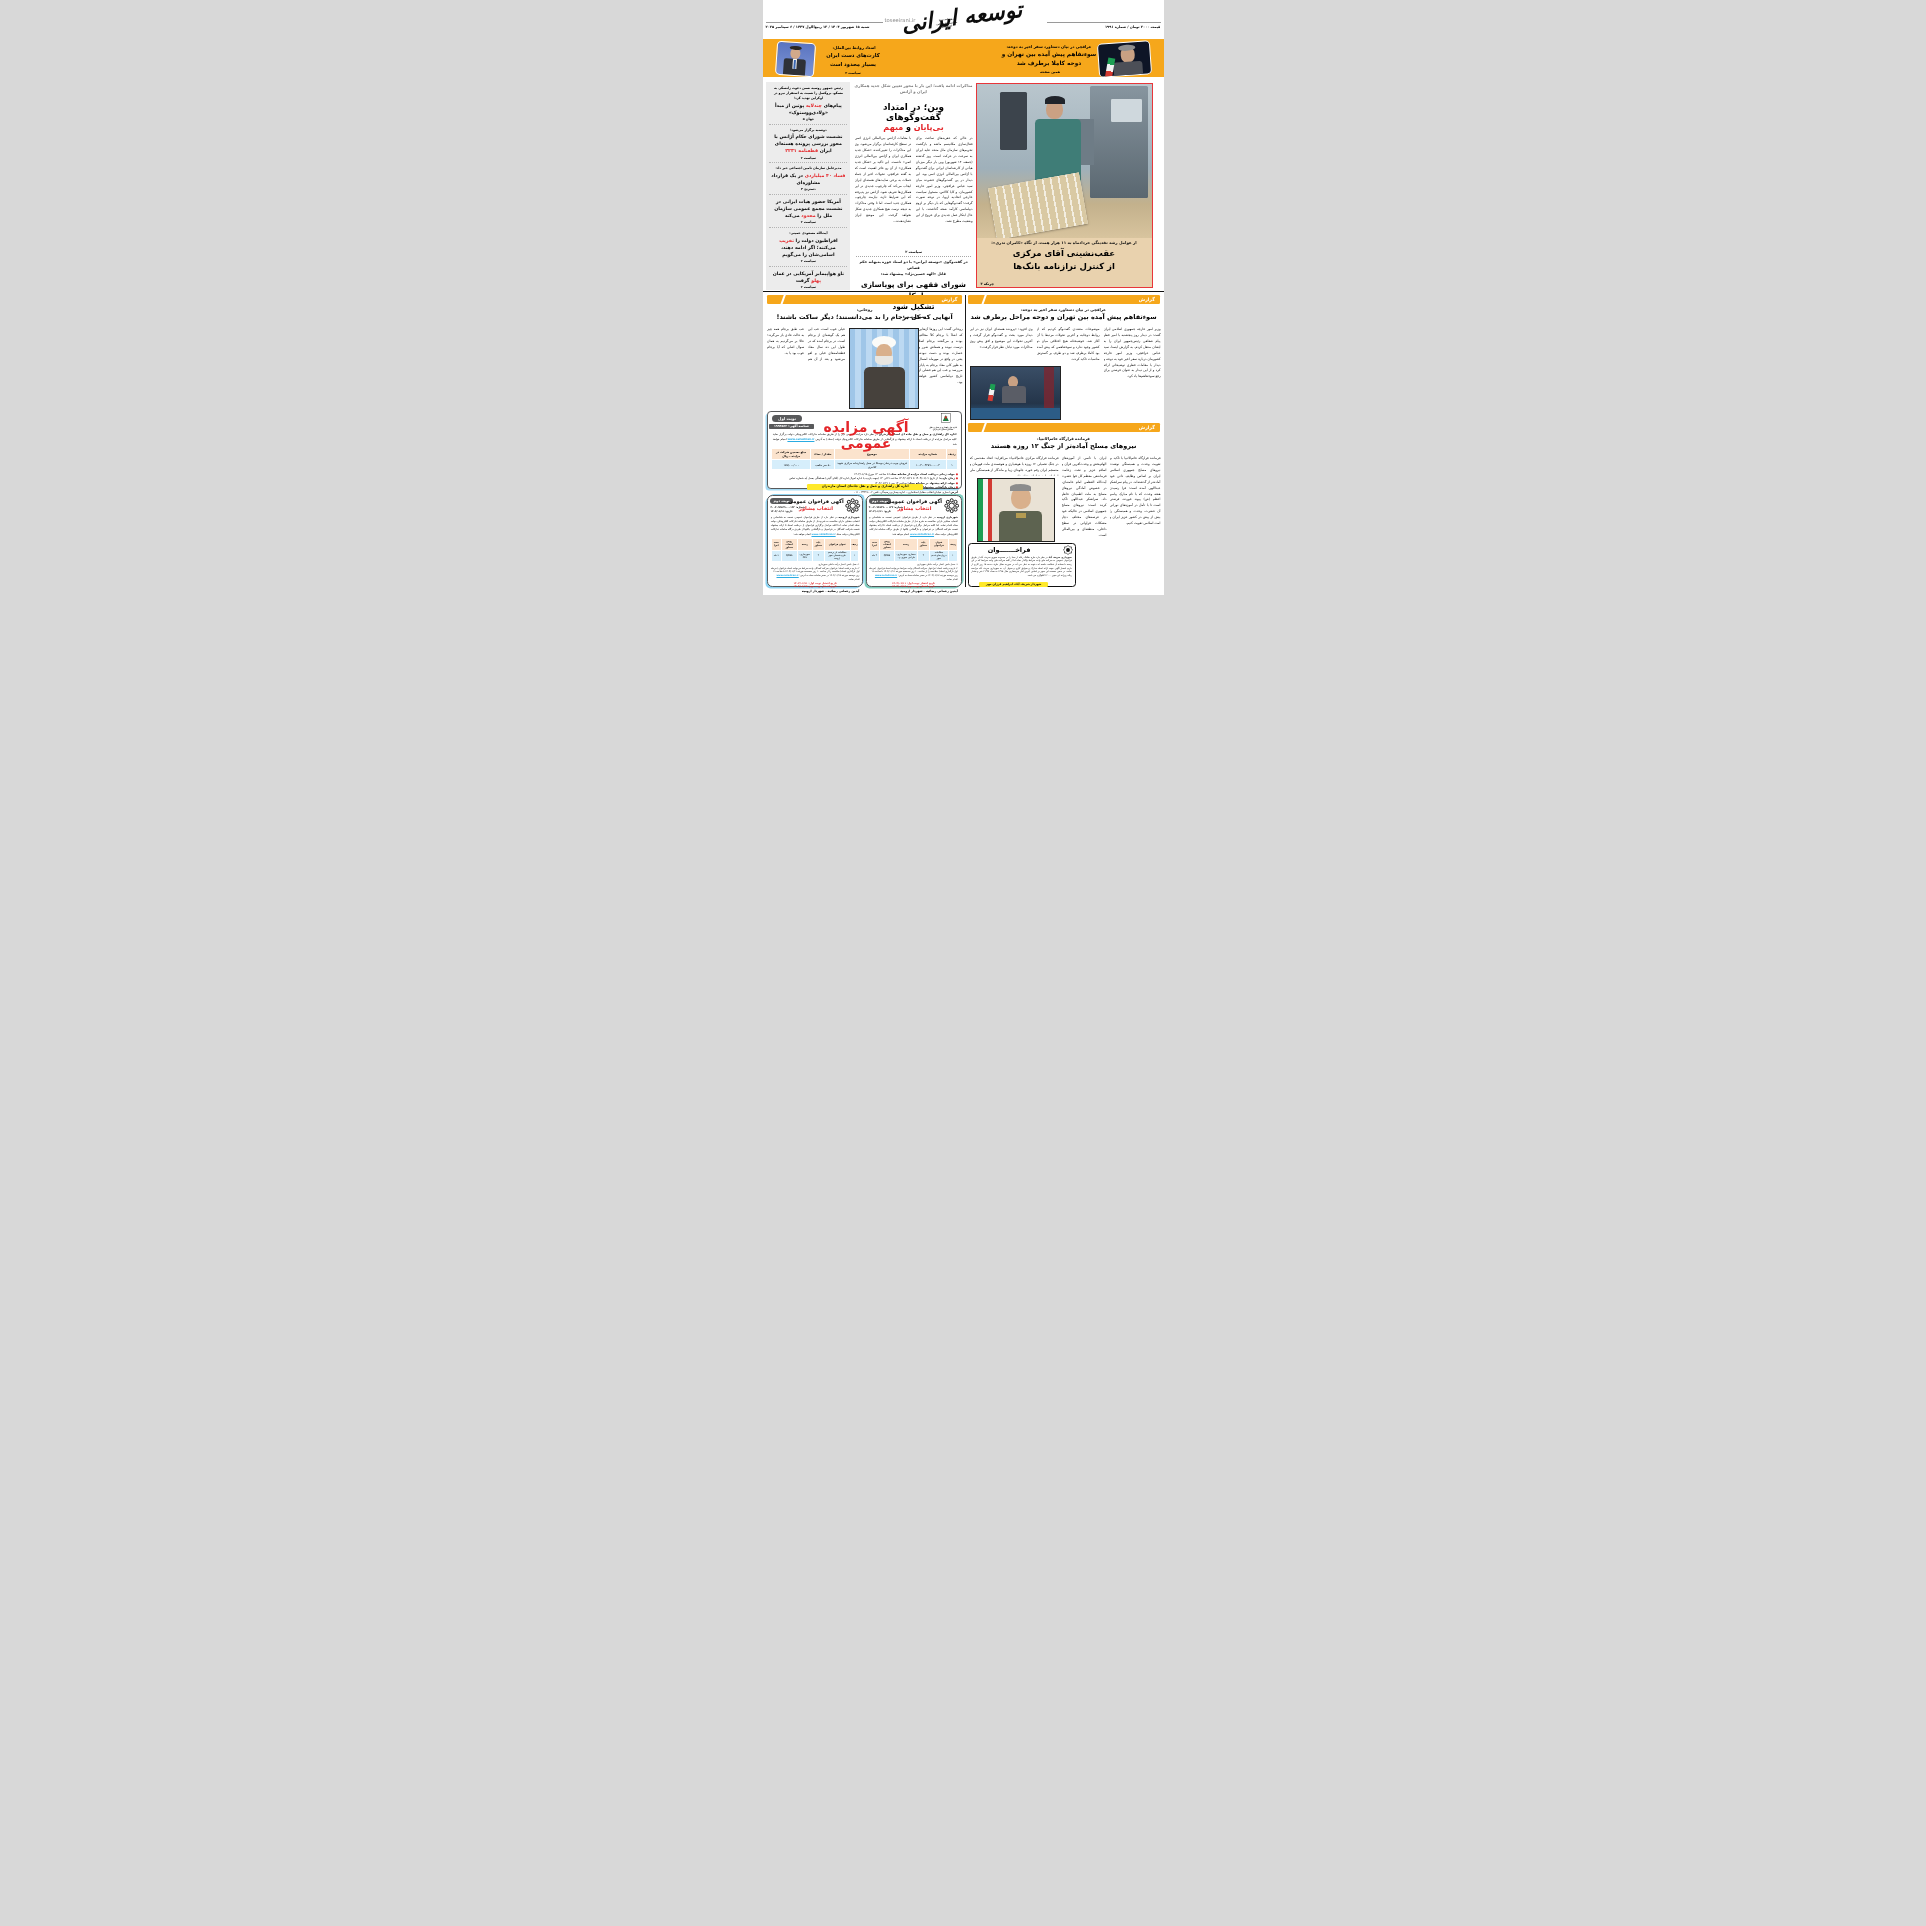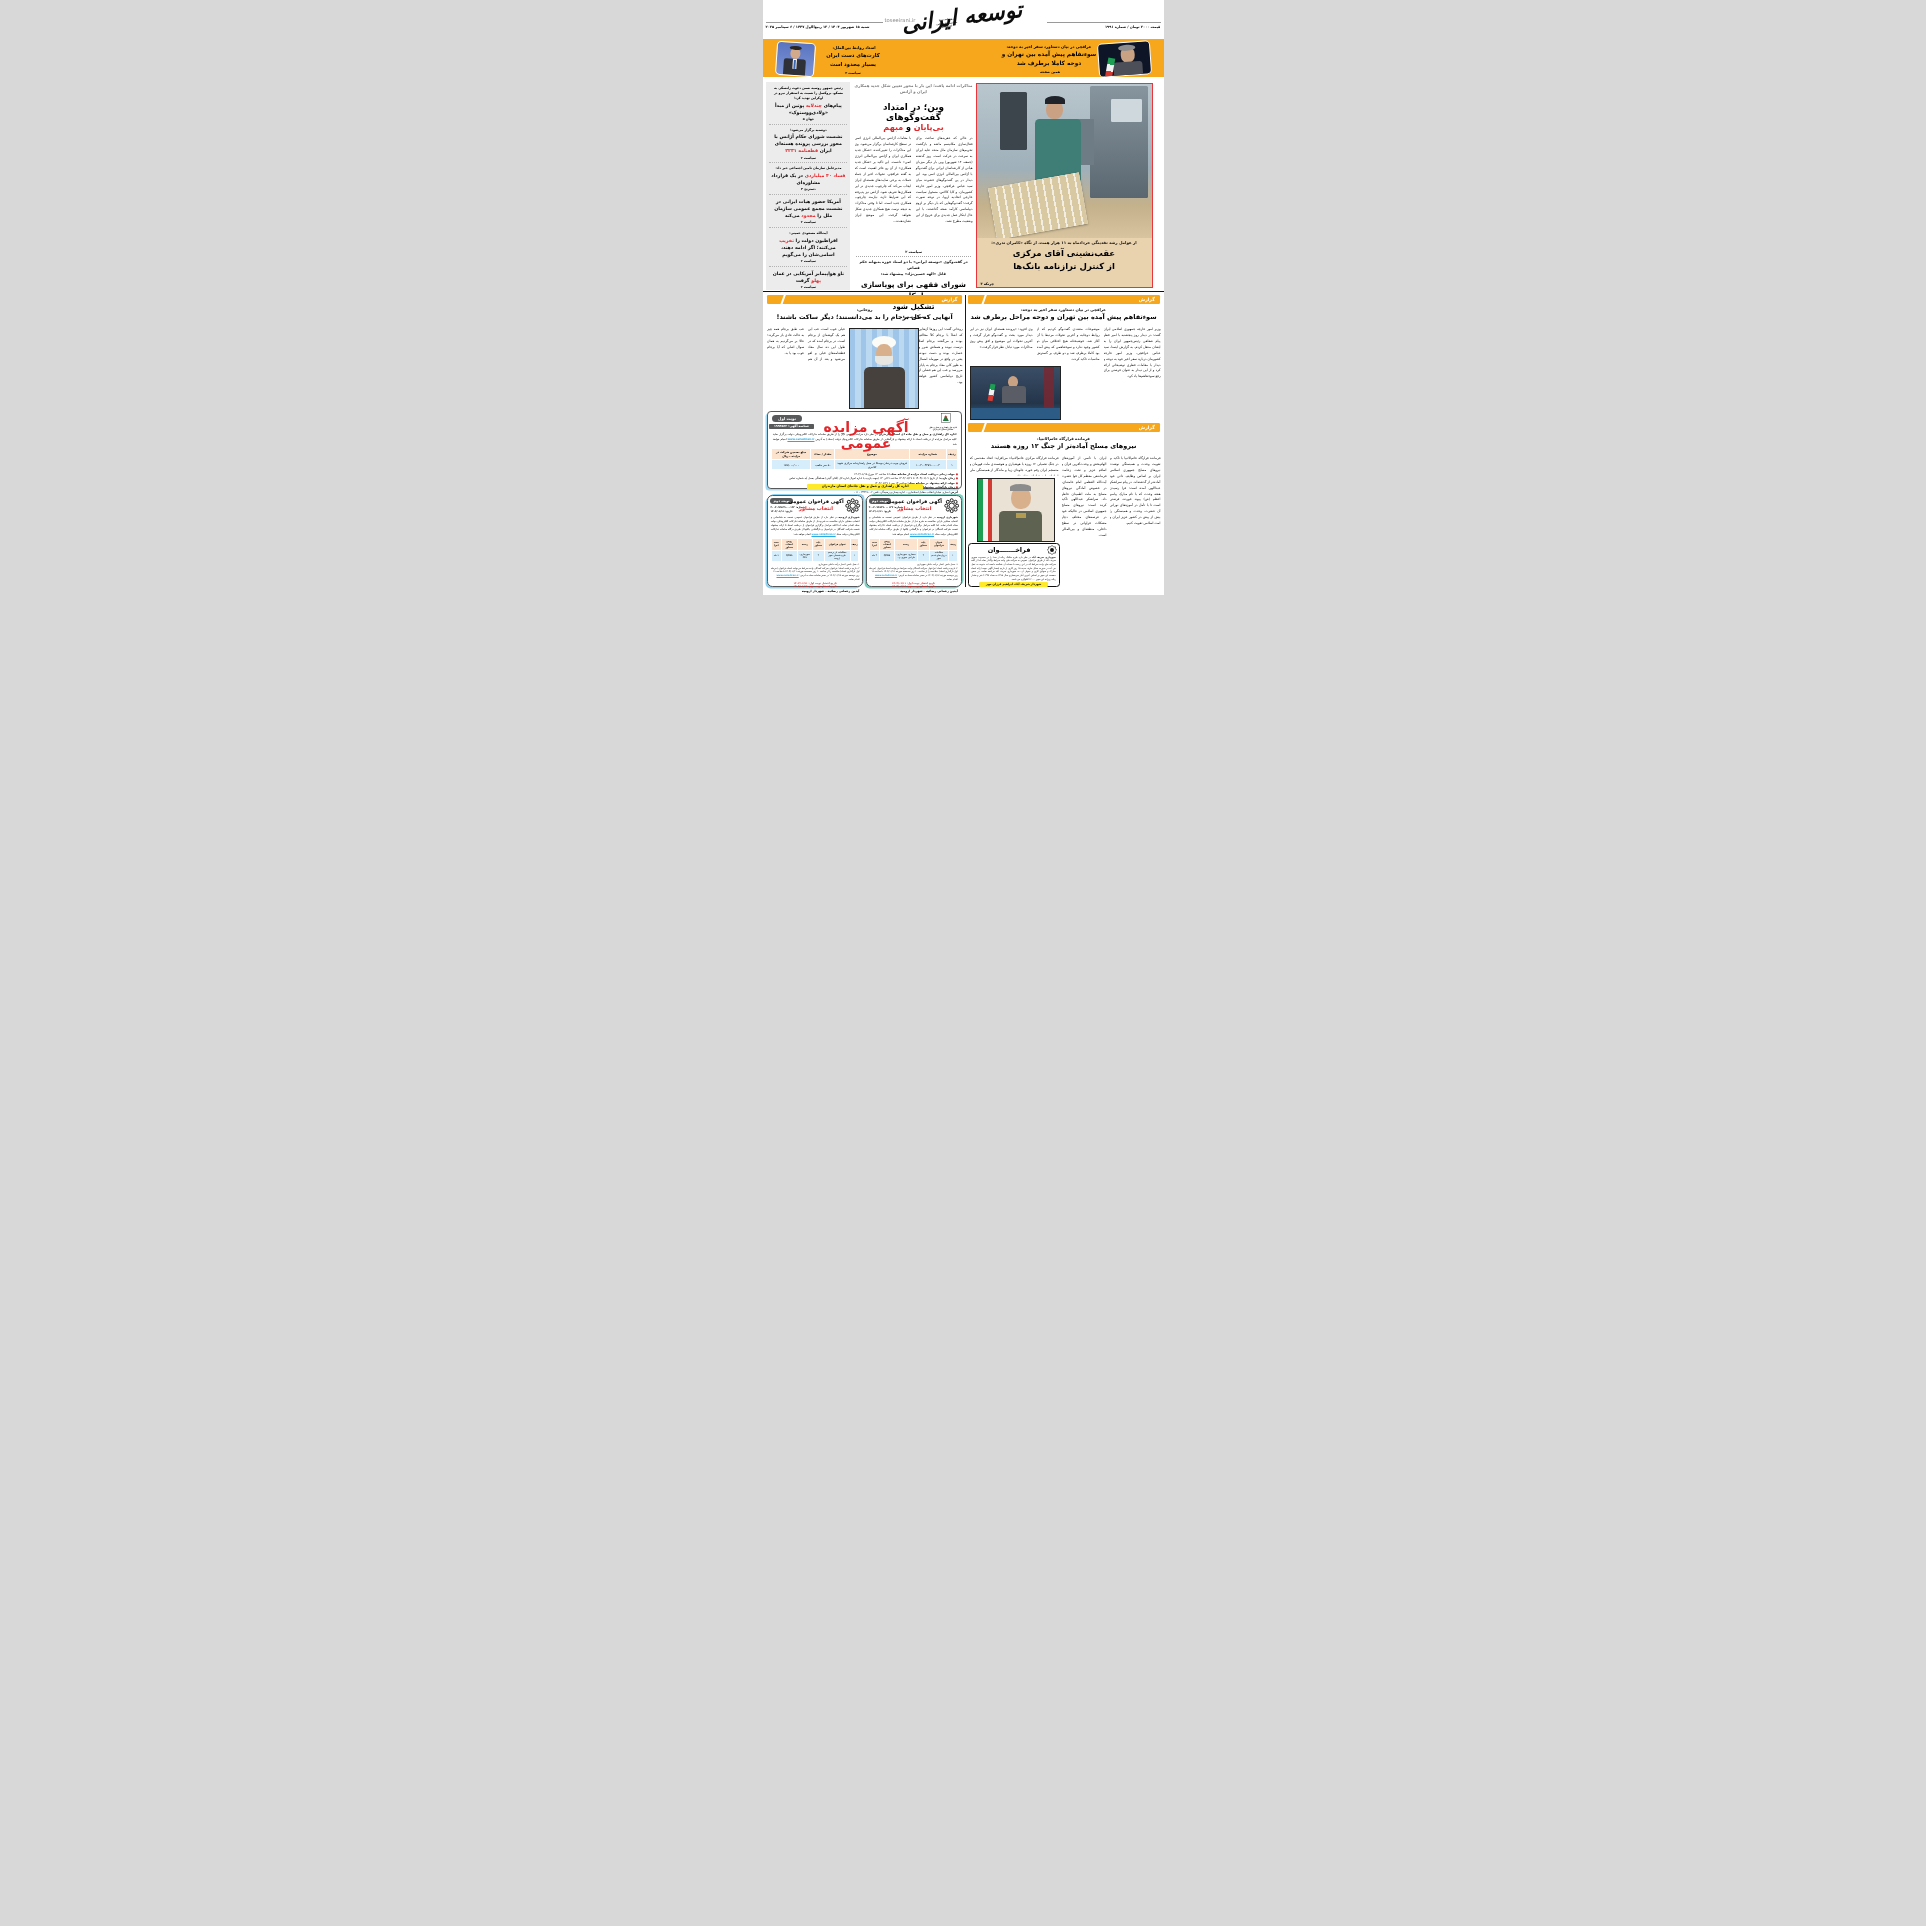--- a/index.html
+++ b/index.html
@@ -356,21 +356,21 @@
       <div>۱- محل تامین اعتبار درآمد داخلی شهرداری</div>
       <div><span>۲- تاریخ دریافت اسناد؛ فراخوان شرکت کنندگان واجد شرایط می‌توانند اسناد فراخوان (مرحله اول بارگذاری اسناد) صلاحیت را از ساعت ۱۰ روز سه‌شنبه مورخه ۱۴۰۴/۰۶/۱۱ تا ساعت ۱۹ روز دوشنبه مورخه ۱۴۰۴/۰۶/۱۷ در بستر سامانه ستاد به آدرس:</span> <span class="link">www.setadiran.ir</span> <span>اقدام نمایند.</span></div>
     </div>
     <div class="bold red" style="font-size:2.5px;margin-top:0.8px;">
       <div>تاریخ انتشار نوبت اول: ۱۴۰۴/۰۶/۱۱</div>
         <div>تاریخ انتشار نوبت دوم: ۱۴۰۴/۰۶/۱۵</div>
     </div>
     <div class="bold" style="font-size:3.1px;margin-top:0.8px;">آیدین رحمانی رضائیه - شهردار ارومیه</div>
   </div>
 
-  <div class="adbox" style="left:205px;top:543px;width:92px;height:44px;border:1px solid #111;border-radius:3.5px;padding:1.5px 2.7px;">
+  <div class="adbox" style="left:205px;top:543px;width:108px;height:44px;border:1px solid #111;border-radius:3.5px;padding:1.5px 2.7px;">
     <div class="abs center" style="left:11.6px;top:1.5px;width:58px;font-size:6.5px;font-weight:800;letter-spacing:0.8px;">فراخـــــــوان</div>
     <div class="abs" style="right:1.9px;top:1.2px;width:10px;height:10px;">
       <svg width="10" height="10" viewBox="0 0 26 26">
           <path d="M13 1 L17 5 L22 5 L22 10 L25 13 L22 16 L22 21 L17 21 L13 25 L9 21 L4 21 L4 16 L1 13 L4 10 L4 5 L9 5 Z" fill="none" stroke="#111" stroke-width="1.6"></path>
           <circle cx="13" cy="13" r="5" fill="#111"></circle>
         </svg>
     </div>
     <div class="just" style="margin-top:10px;font-size:2.3px;line-height:1.62;">
       <span class="bold">شهرداری شریف آباد</span> <span>در نظر دارد طرح تفکیک زباله از مبدا را در محدوده شهری شریف آباد از طریق فراخوان عمومی به شرکت های واجد شرایط واگذار نماید لذا از کلیه شرکت های واجد شرایط که در این زمینه یا مشابه آن فعالیت داشته اند دعوت به عمل می آید در صورت تمایل ظرف مدت ۱۵ روز کاری از تاریخ انتشار آگهی جهت ارائه اسناد مدارک و سوابق کاری و تحویل آن، به شهرداری شریف آباد مراجعه نمایند. در ضمن جمعیت این شهر بر اساس آخرین آمار سرشماری سال ۱۳۹۵ به تعداد ۲۰۳۴۷ نفر و مقدار زباله روزانه این شهر ۱۲۰۰۰ کیلوگرم می باشد.</span>
     </div>

